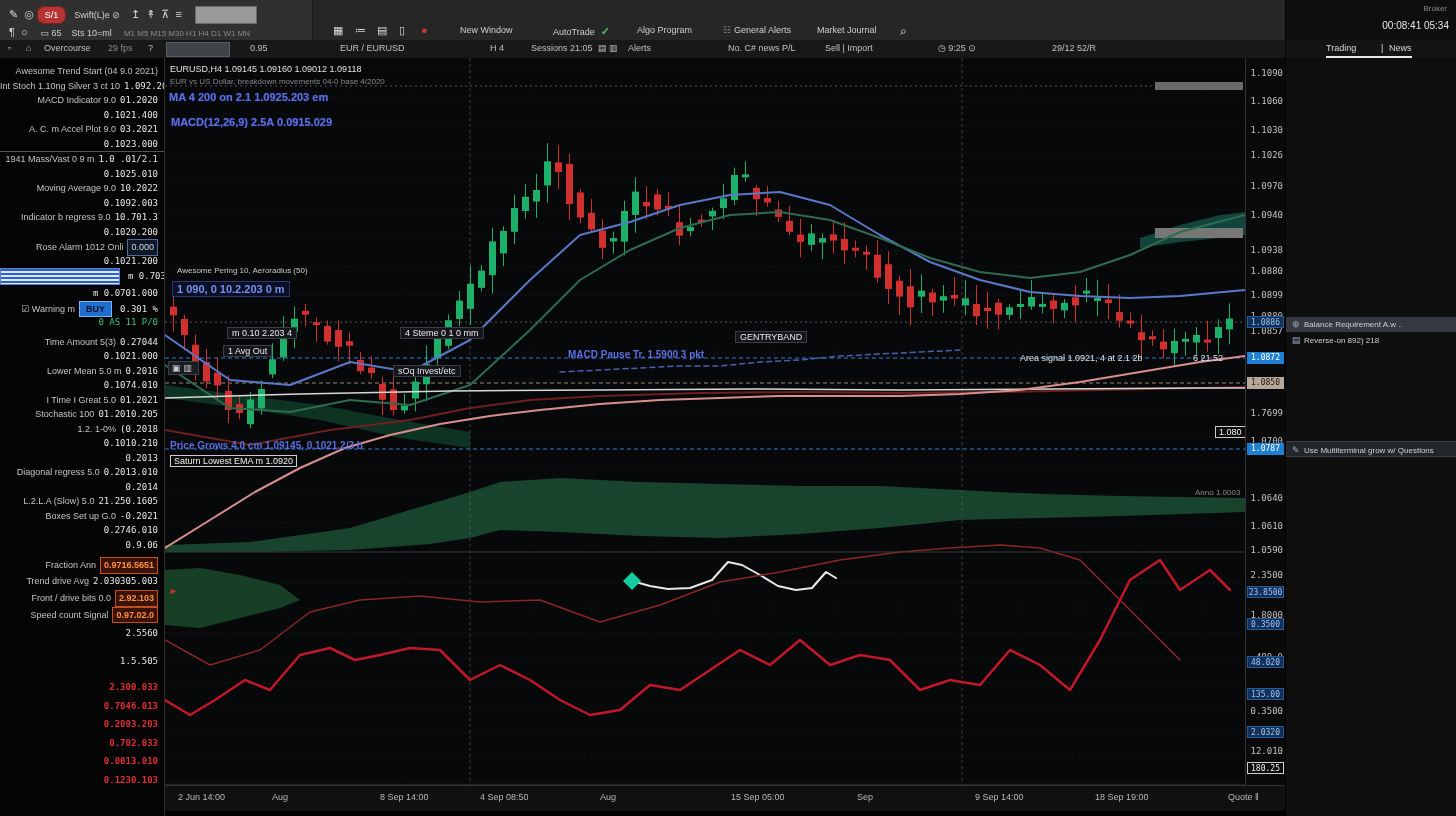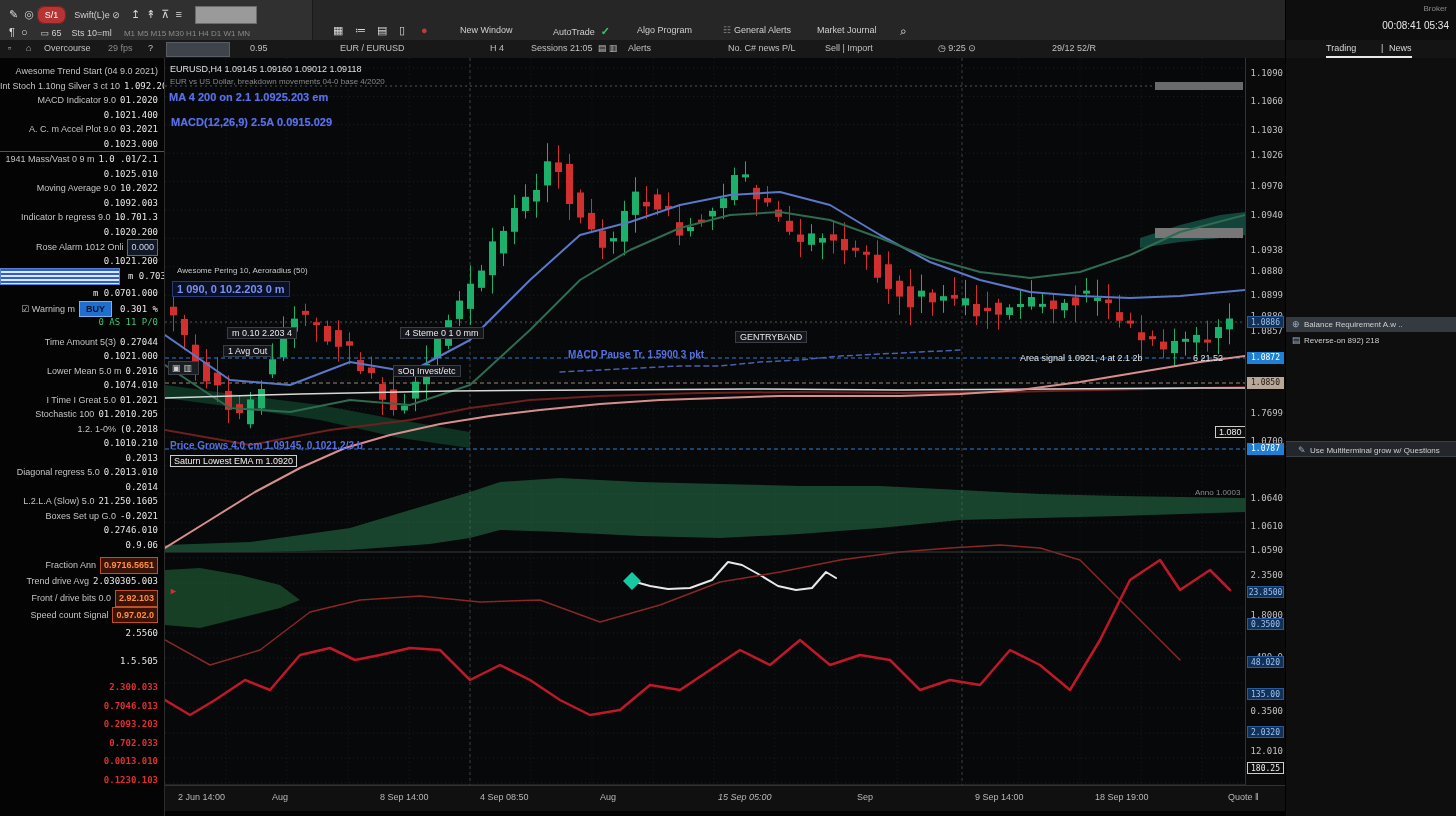--- a/index.html
+++ b/index.html
@@ -67,21 +67,21 @@
   #rp-clock{position:absolute;right:8px;top:20px;font-size:10px;color:#e8e8e8;}
   #rp-tabs{position:absolute;left:0;top:40px;width:171px;height:18px;background:#141414;}
   .rp-tab{position:absolute;top:3px;font-size:9px;color:#d8d8d8;cursor:default;}
   #rp-underline{position:absolute;left:40px;top:16px;width:86px;height:2px;background:#e8e8e8;}
   .rp-row{position:absolute;left:0;width:171px;height:15px;line-height:15px;font-size:8px;color:#cfcfcf;
      white-space:nowrap;overflow:hidden;padding-left:6px;box-sizing:border-box;}
   .rp-row.hl{background:#343a40;}
   .rp-icon{display:inline-block;width:12px;color:#9ab0c8;font-size:9px;}
   #rp-footer{position:absolute;left:0;top:441px;width:171px;height:16px;line-height:16px;background:#23272b;
      border-top:1px solid #3a3f44;border-bottom:1px solid #3a3f44;font-size:8px;color:#d0d0d0;
-     white-space:nowrap;overflow:hidden;padding-left:12px;box-sizing:border-box;}
+     white-space:nowrap;overflow:hidden;padding-left:6px;box-sizing:border-box;}
 </style>
 </head>
 <body>
 
 <div id="toolbar-top" class="abs">
   <div id="tb-left" class="abs"></div>
   <div class="abs" id="tb-rowA" style="left:6px;top:4px;height:16px;"><span class="tb-icon">✎</span><span class="tb-icon">◎</span><span class="tb-red-btn">S/1</span><span class="tb-text" style="margin: 0px 8px;">Swift(L)e ⊘</span><span class="tb-icon">↥</span><span class="tb-icon">↟</span><span class="tb-icon">⊼</span><span class="tb-icon">≡</span><input class="tb-input" style="margin-left: 10px;"></div>
   <div class="abs" id="tb-rowB" style="left:6px;top:22px;height:16px;"><span class="tb-icon">¶</span><span class="tb-icon">○</span><span class="tb-text" style="margin: 0px 10px;">▭ 65</span><span class="tb-text">Sts 10=ml</span><span class="tb-text" style="margin-left: 12px; color: rgb(138, 138, 138); font-size: 8px;">M1 M5 M15 M30 H1 H4 D1 W1 MN</span></div>
   <div class="abs" id="tb-menus" style="left:320px;top:22px;height:16px;width:960px;">
       <span class="tb-icon" style="position: absolute; left: 10px; top: 0px;">▦</span>
@@ -487,21 +487,21 @@
     <div class="badge navy" style="top: 668px;">2.0320</div>
     <div class="badge wline" style="top: 704px;">180.25</div>
   </div>
 
 <div id="taxis" class="abs">
     <span class="tlabel" style="left: 13px;">2 Jun 14:00</span>
     <span class="tlabel" style="left: 107px;">Aug</span>
     <span class="tlabel" style="left: 215px;">8 Sep 14:00</span>
     <span class="tlabel" style="left: 315px;">4 Sep 08:50</span>
     <span class="tlabel" style="left: 435px;">Aug</span>
-    <span class="tlabel" style="left: 553px; font-style: italic;">15 Sep 05:00</span>
+    <span class="tlabel" style="left: 566px;">15 Sep 05:00</span>
     <span class="tlabel" style="left: 692px;">Sep</span>
     <span class="tlabel" style="left: 810px;">9 Sep 14:00</span>
     <span class="tlabel" style="left: 930px;">18 Sep 19:00</span>
     <span class="tlabel" style="left: 1063px;">Quote ‖</span>
   </div>
 
 <div id="rpanel" class="abs">
   <div id="rp-status">Broker</div>
   <div id="rp-clock">00:08:41 05:34</div>
   <div id="rp-tabs">

